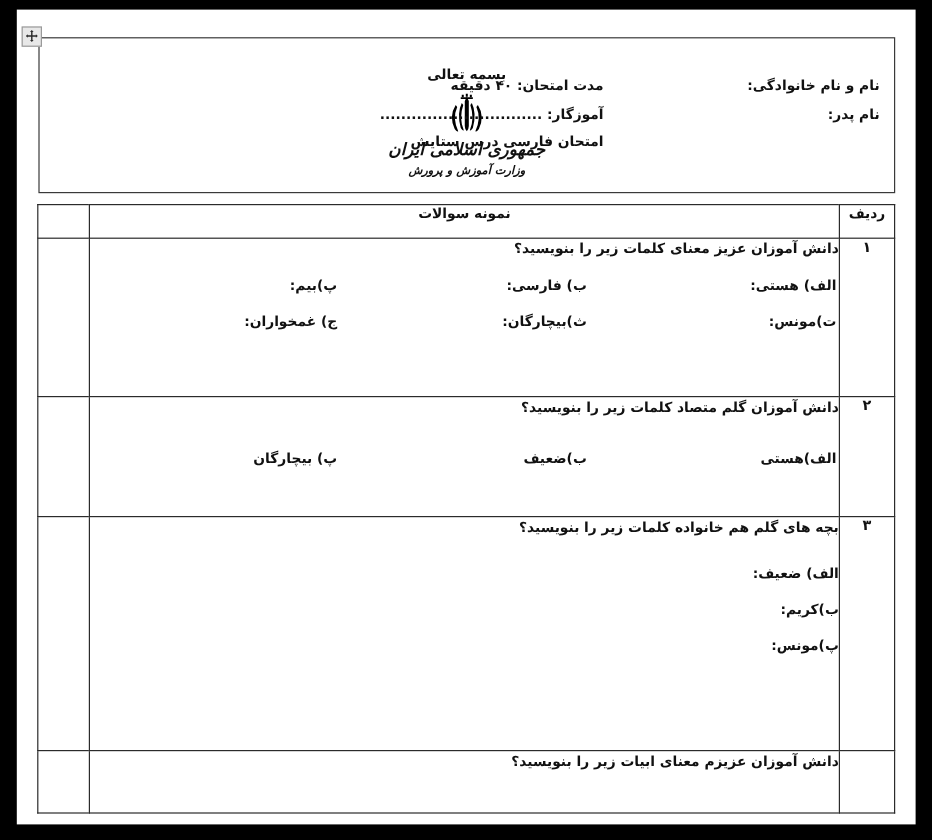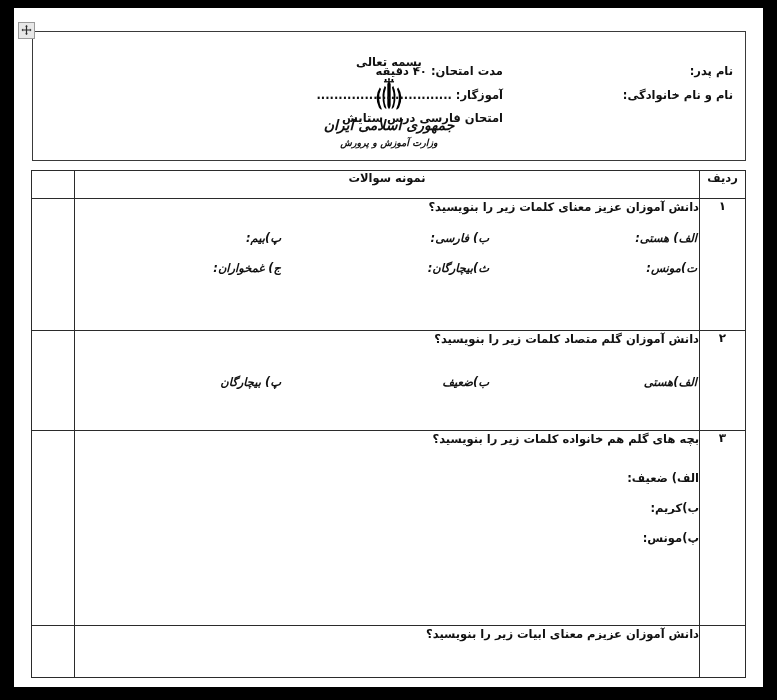--- a/index.html
+++ b/index.html
@@ -163,21 +163,20 @@
     line-height: 1.5;
   }
   .opt-row {
     display: flex;
     flex-direction: row;
     justify-content: flex-start;
     margin-top: 14px;
   }
   .opt-row .opt {
     line-height: 1.4;
-    font-style: italic;
   }
   
   .opt-row .opt:nth-child(1) { width: 208px; padding-right: 2px; }
   .opt-row .opt:nth-child(2) { width: 208px; }
   .opt-row .opt:nth-child(3) { width: 200px; }
 
   .opt-stack .opt {
     margin-top: 14px;
     line-height: 1.4;
   }
@@ -198,22 +197,22 @@
       <svg width="11" height="11" viewBox="0 0 11 11" aria-hidden="true">
         <path d="M5.5 0 L7 1.6 H6.1 V4.4 H8.9 V3.5 L10.5 5 L8.9 6.5 V5.6 H6.1 V8.4 H7 L5.5 10 L4 8.4 H4.9 V5.6 H2.1 V6.5 L0.5 5 L2.1 3.5 V4.4 H4.9 V1.6 H4 Z" fill="#2b2b2b"></path>
       </svg>
     </div>
 
     <div class="doc">
 
       <div class="header-box">
 
         <div class="hdr-right">
+          <div>نام و نام خانوادگی:</div>
           <div>نام پدر:</div>
-          <div>نام و نام خانوادگی:</div>
         </div>
 
         <div class="hdr-mid">
           <div class="basmala">بسمه تعالی</div>
           <div class="emblem">
             <svg viewBox="0 0 100 100" width="42" height="42" aria-hidden="true">
 
               <path d="M50 16 L54 24 L54 74 Q54 80 50 84 Q46 80 46 74 L46 24 Z" fill="#000"></path>
 
               <path d="M40 12 h4 v5 h-4 z M48 10 h4 v6 h-4 z M56 12 h4 v5 h-4 z" fill="#000"></path>

